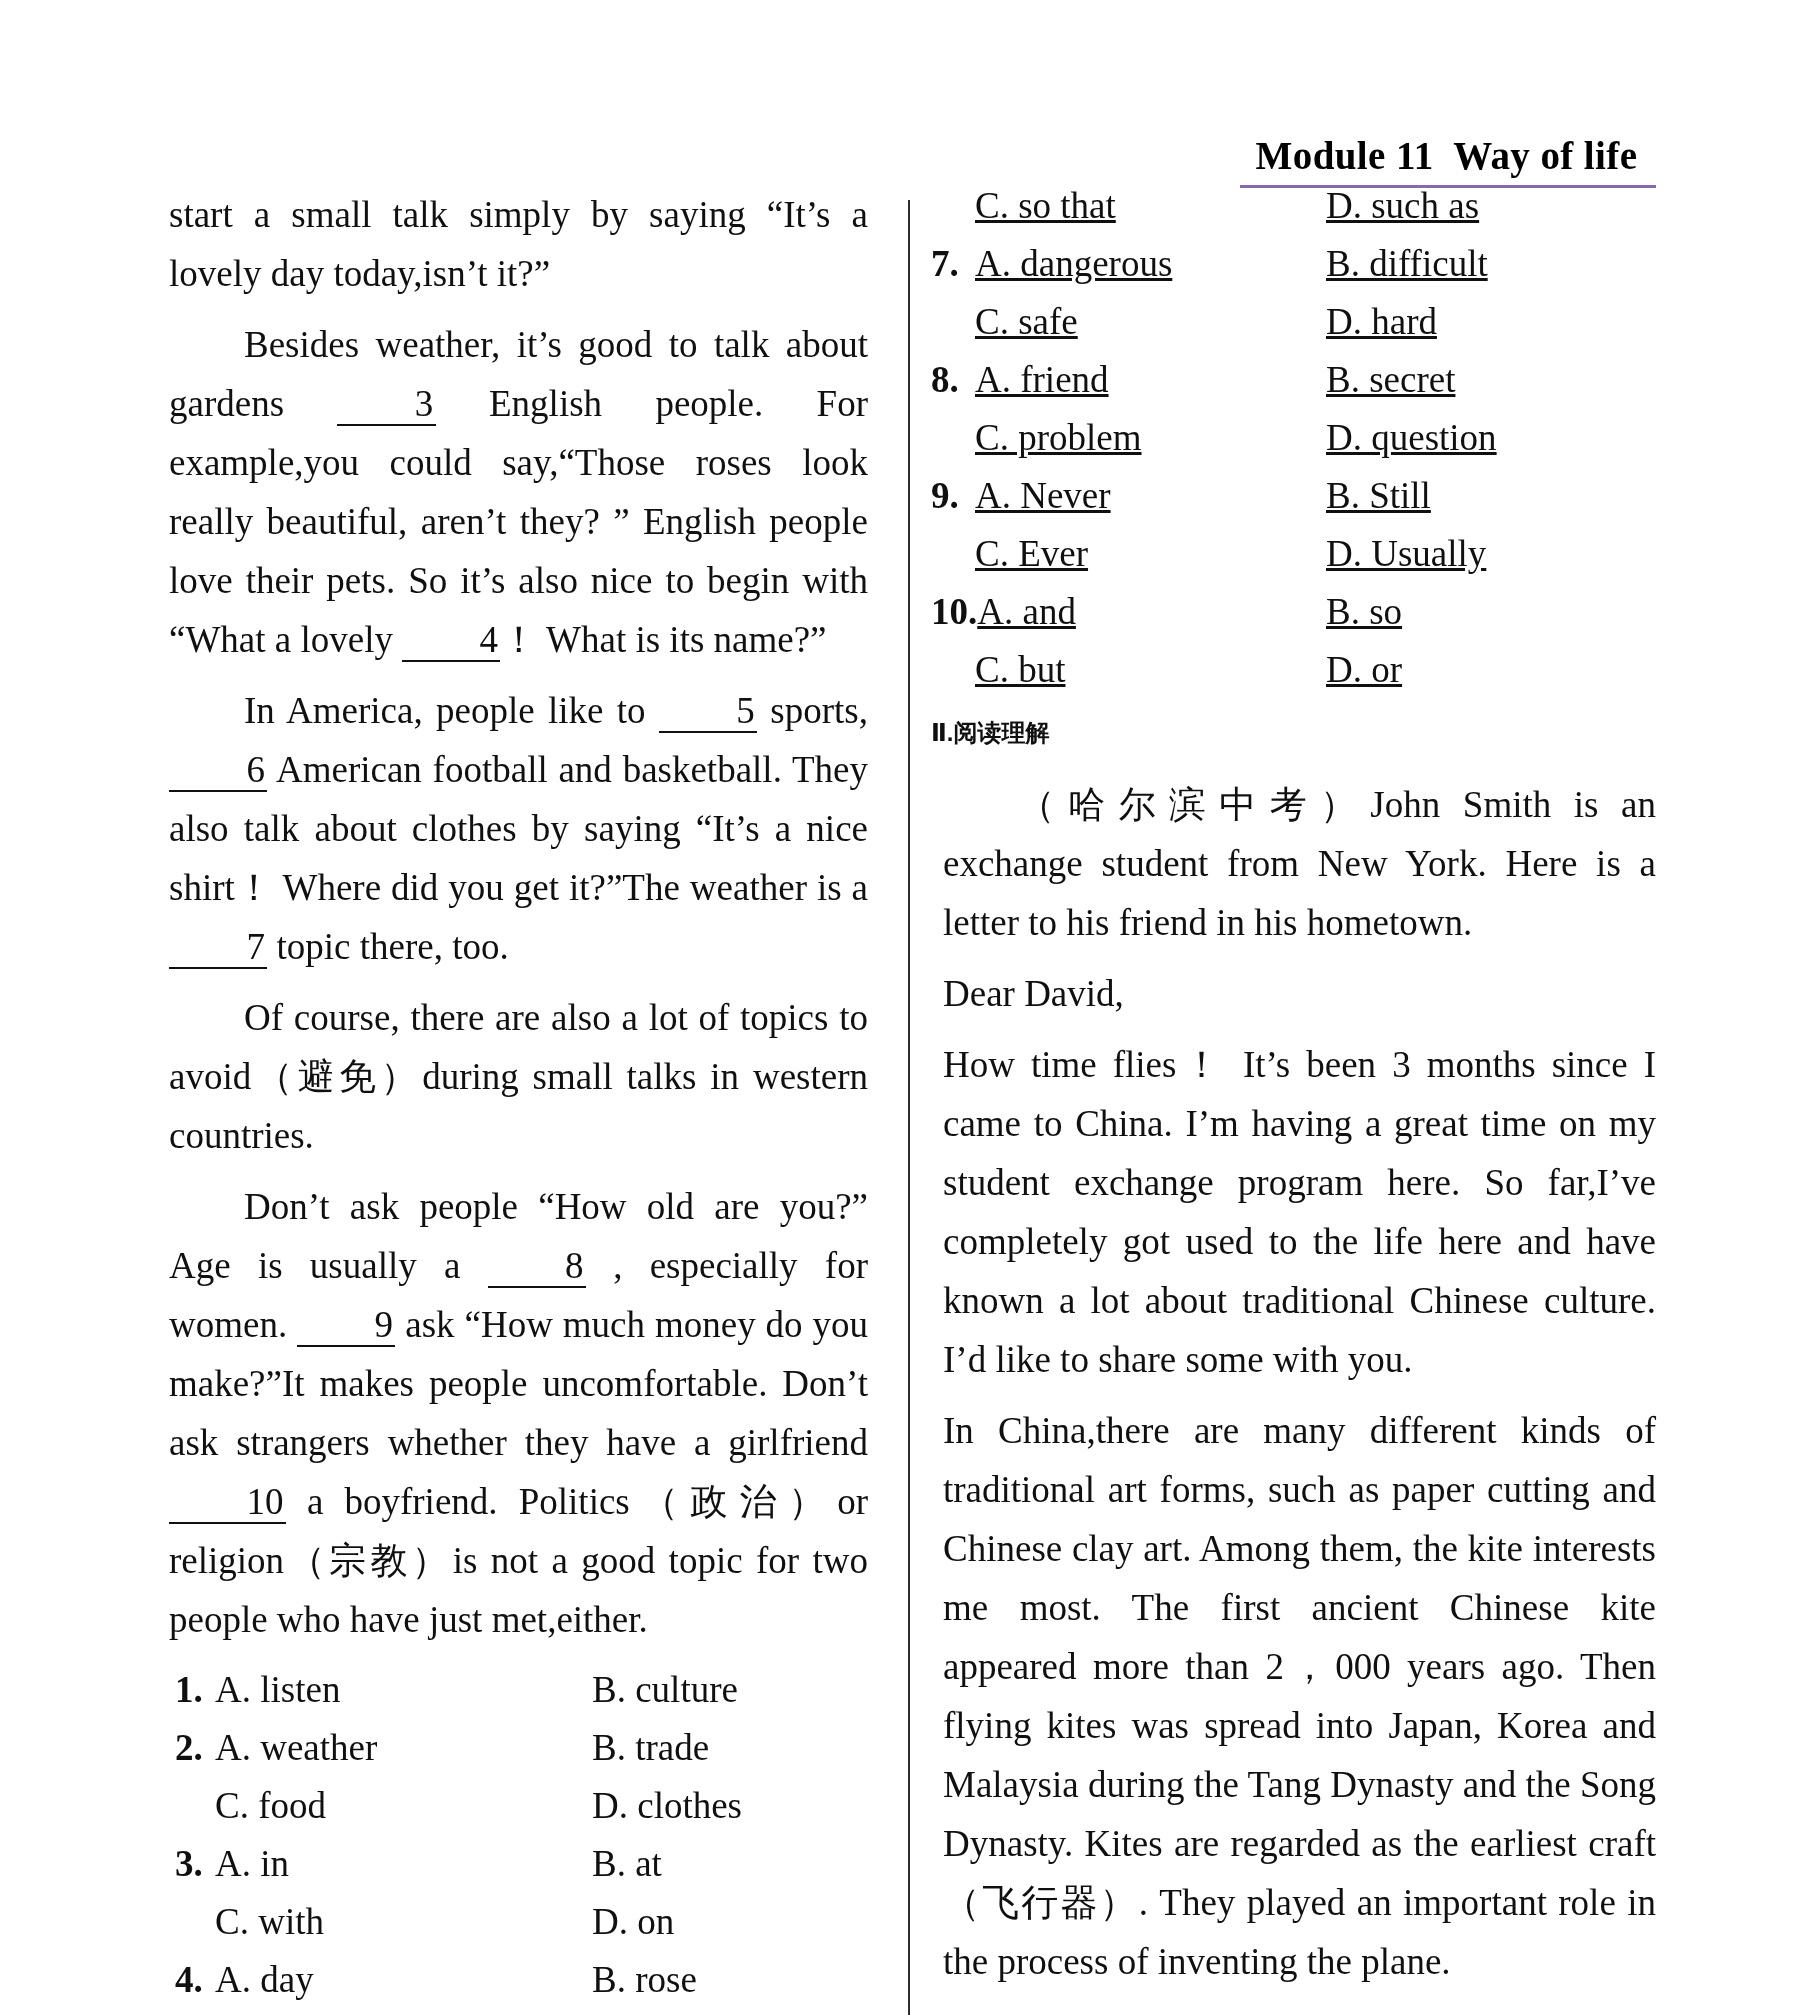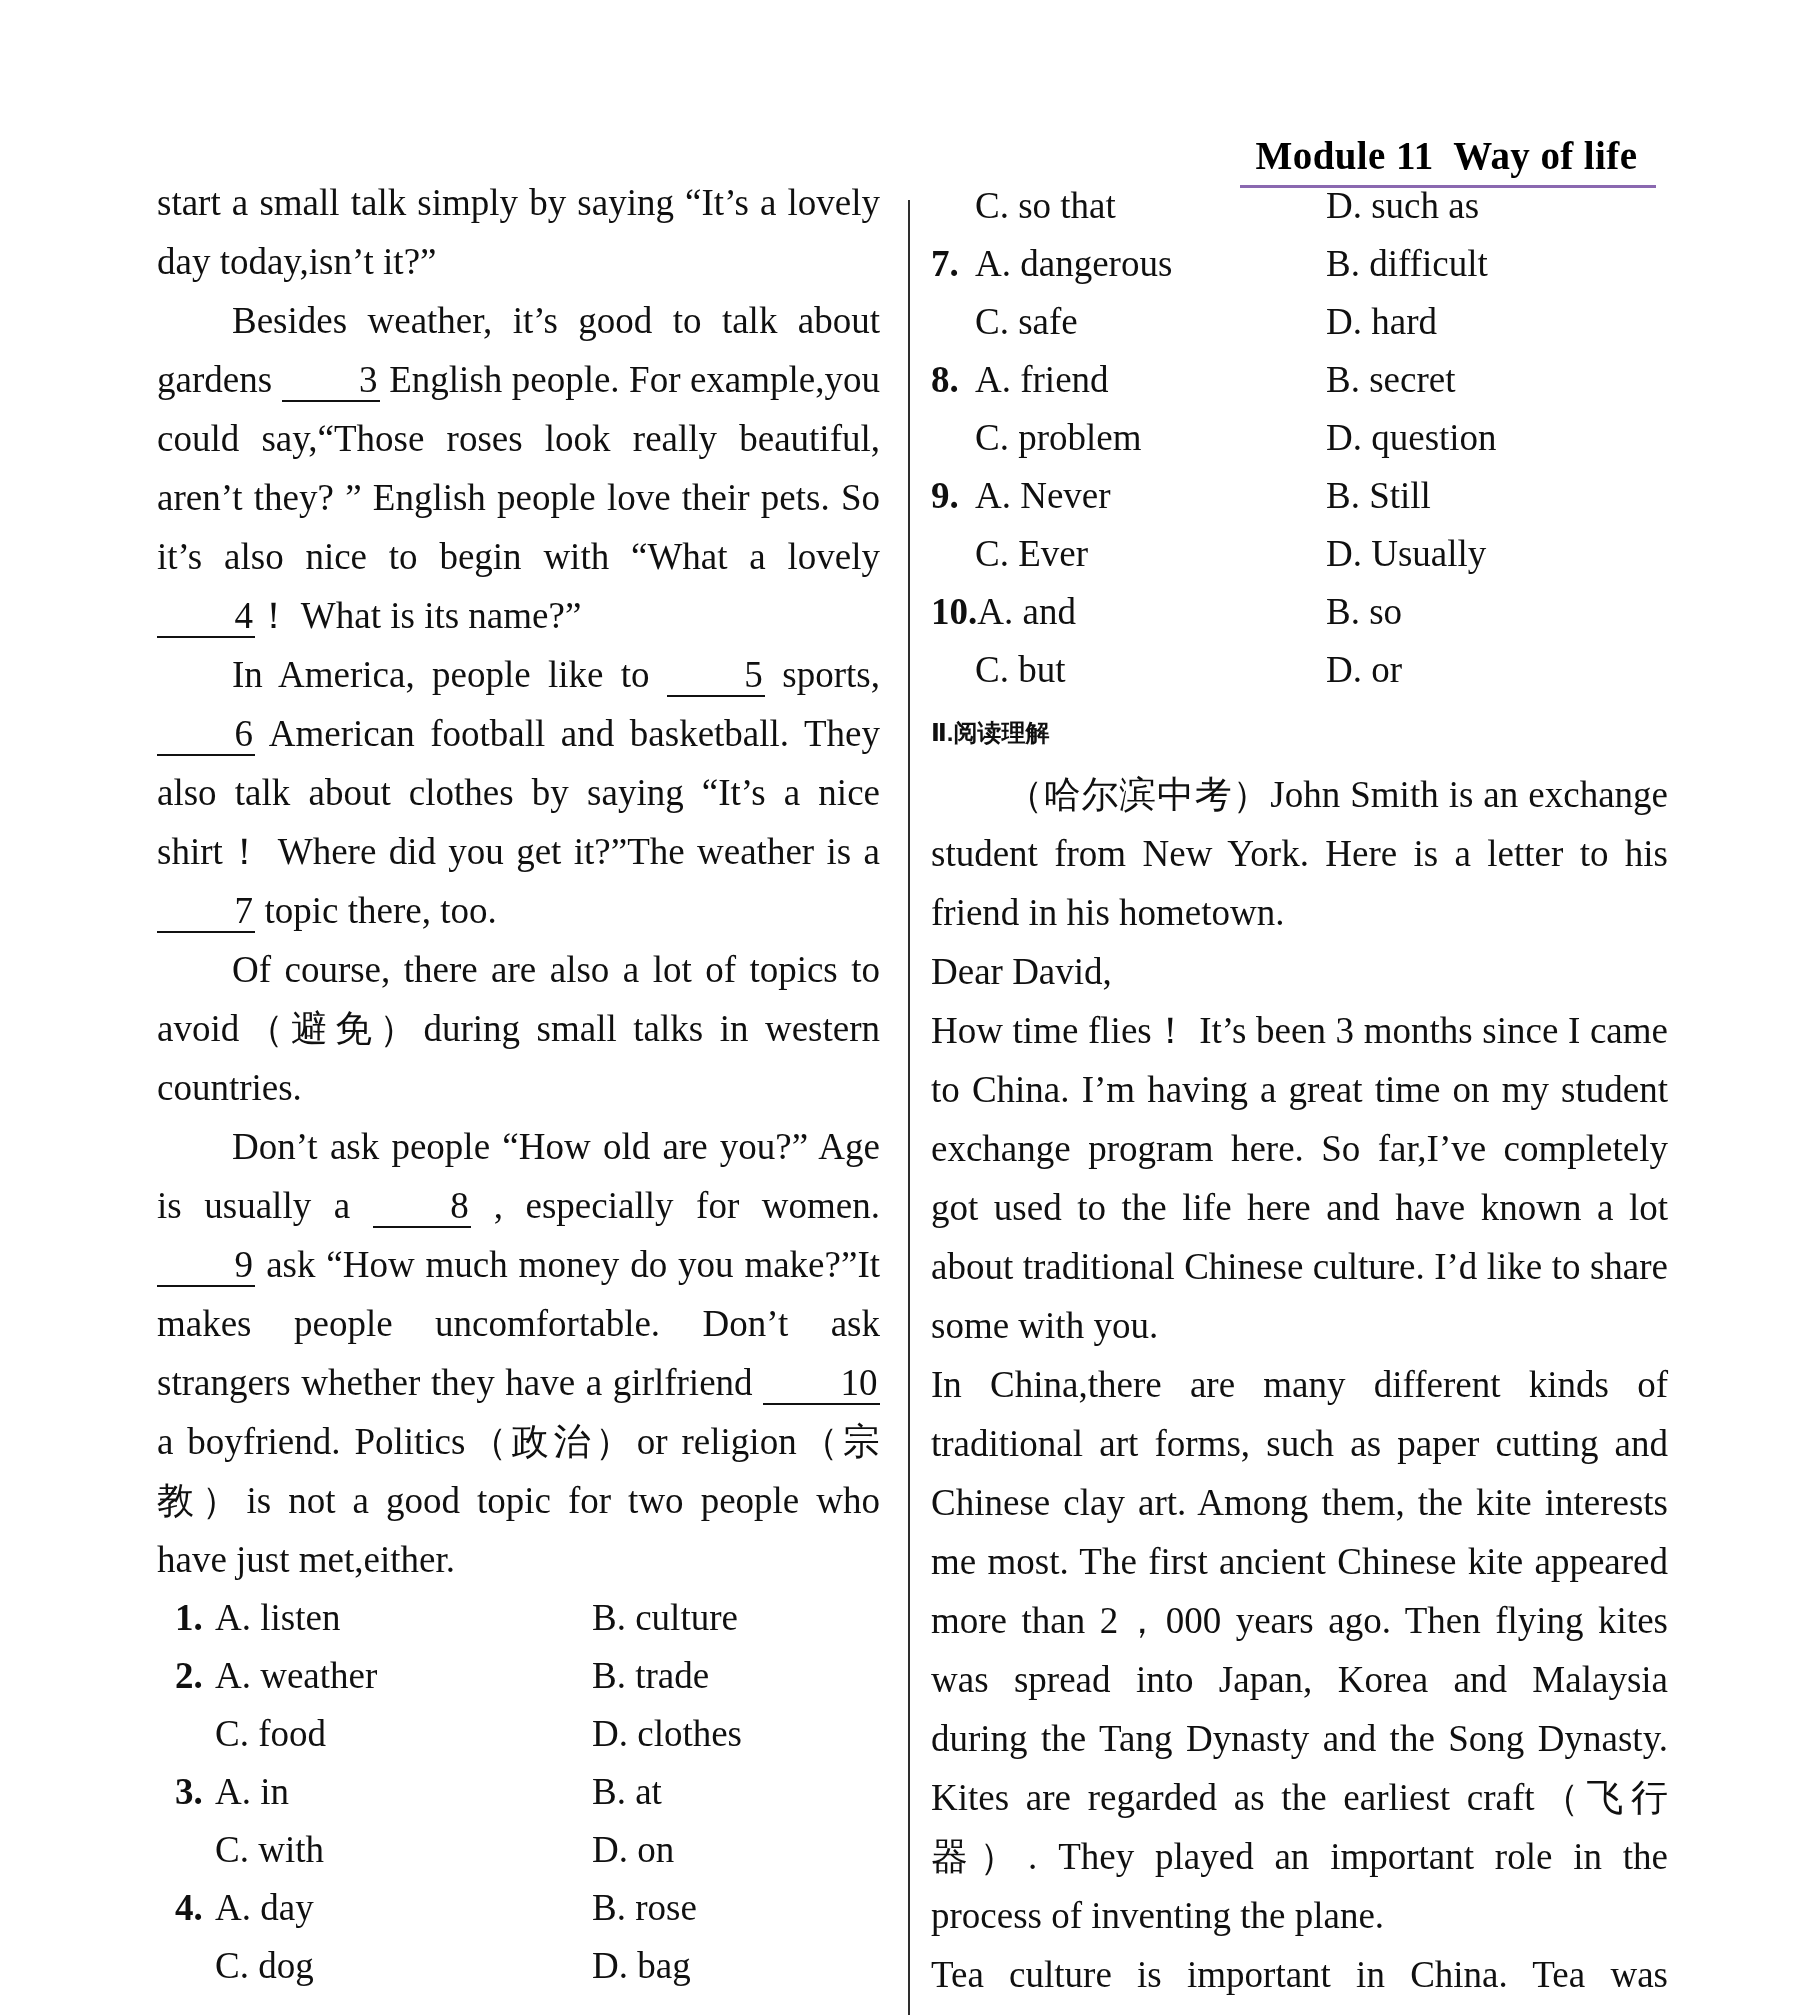--- a/index.html
+++ b/index.html
@@ -22,30 +22,30 @@
   .divider {
     position:absolute; left:908px; top:200px; width:2px; height:2094px;
     background:#2e2e2e;
   }
   .col {
     position:absolute; font-size:37px; line-height:59px;
     text-align:justify; text-justify:inter-word;
   }
   .col-left  { left:157px;  top:173px; width:723px; }
   .col-right { left:931px; top:177px; width:737px; }
-  p.body-p { margin:0; }
+  p.body-p { margin:12px; }
   p.indent { text-indent:75px; }
   .blank {
     display:inline-block; min-width:71px; padding:0 2.4px 2.4px 2.4px;
     text-align:center; border-bottom:2px solid #111; line-height:1;
   }
   .blank.wide { min-width:87px; }
   .q-row { display:grid; line-height:58px; text-align:left; }
   .col-left  .q-row { grid-template-columns:369px auto; padding-left:18px;gap:48px; }
-  .col-right .q-row { grid-template-columns:395px auto; padding-left:0; }
+  .col-right .q-row { grid-template-columns:395px auto; padding-left:0;text-decoration:underline; }
   .q-num { font-weight:bold; display:inline-block; min-width:40px; }
   .col-right .q-num { min-width:44px; }
   .col-left  .q-row.sub .q-cell1 { padding-left:40px; }
   .col-right .q-row.sub .q-cell1 { padding-left:44px; }
   .q-cell1 { display:inline-block; }
   .section-heading {
     font-family:"Liberation Sans","DejaVu Sans",sans-serif;
     font-weight:bold; font-size:24px; line-height:60px;
     margin:4px 0 2.4px 0; text-align:left;
   }

